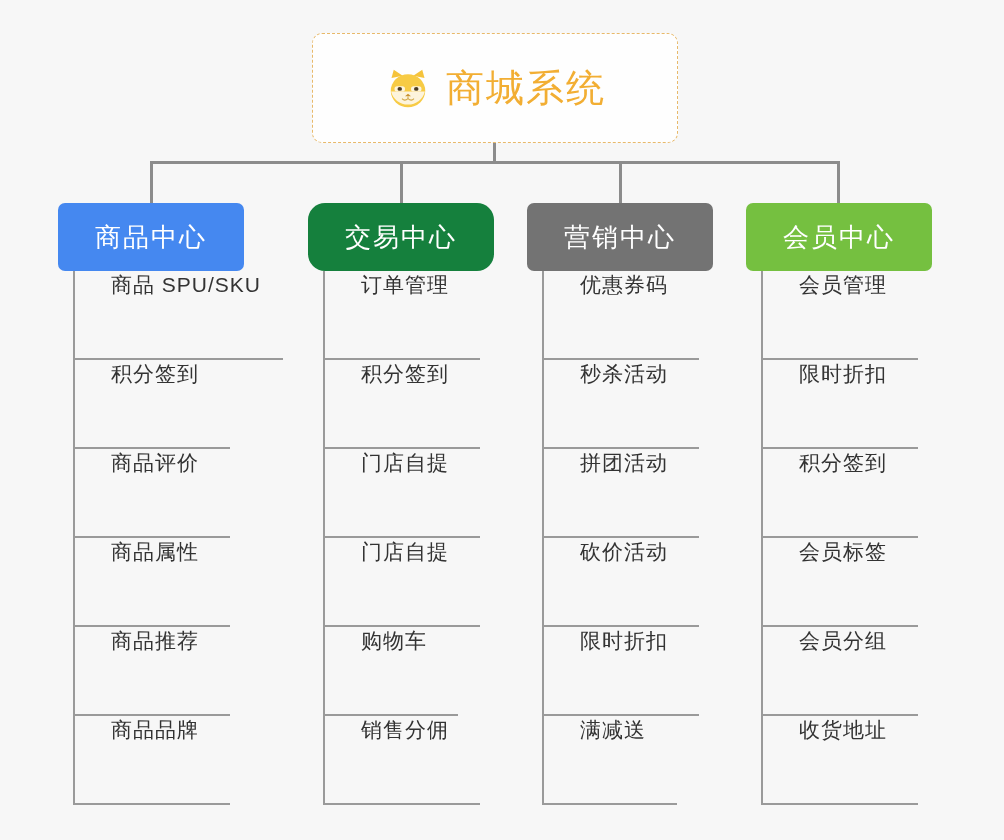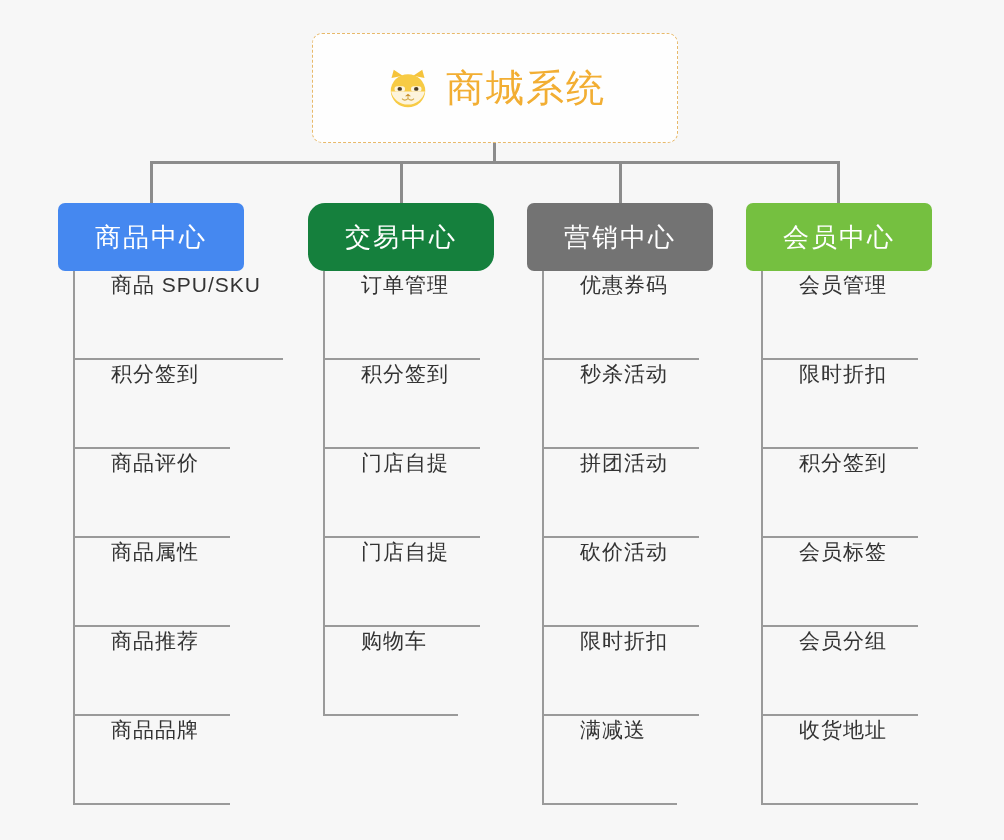--- a/index.html
+++ b/index.html
@@ -206,20 +206,24 @@
         <span class="leaf-text">门店自提</span>
       </div>
       <div class="leaf">
         <span class="leaf-rule" style="width:155px;"></span>
         <span class="leaf-text">门店自提</span>
       </div>
       <div class="leaf">
         <span class="leaf-rule" style="width:133px;"></span>
         <span class="leaf-text">购物车</span>
       </div>
+      <div class="leaf">
+        <span class="leaf-rule" style="width:155px;"></span>
+        <span class="leaf-text">销售分佣</span>
+      </div>
     </div>
   </div>
 
   <div class="col col-3">
     <div class="cat-node" style="background:#737373;">
       <span>营销中心</span>
     </div>
     <div class="leaf-list">
       <div class="leaf">
         <span class="leaf-rule" style="width:155px;"></span>

